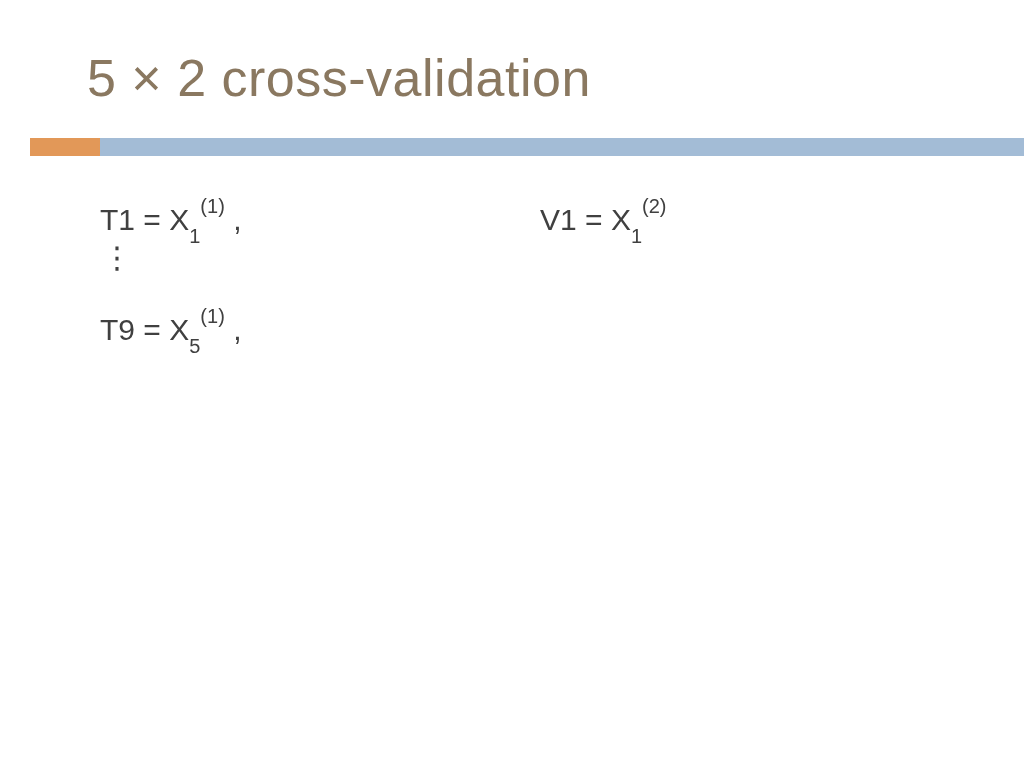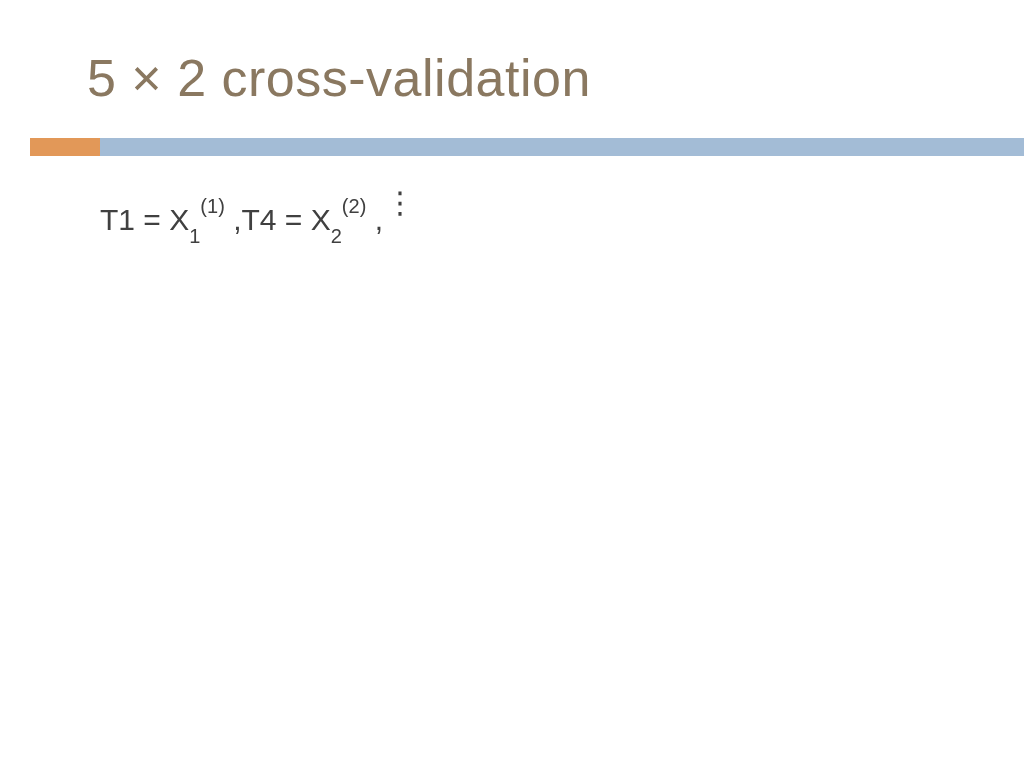--- a/index.html
+++ b/index.html
@@ -47,20 +47,21 @@
   .content {
     position: absolute;
     top: 185px;
     left: 100px;
     right: 60px;
     display: flex;
     flex-direction: row;
   }
   .col {
     display: flex;
+    flex-direction: column;
   }
   .col-left { width: 440px; }
   .col-right { width: 380px; }
   .row {
     font-size: 30px;
     color: #404040;
     height: 55px;
     line-height: 55px;
     white-space: nowrap;
   }
@@ -97,24 +98,27 @@
   <div class="bar">
     <div class="orange"></div>
   </div>
 
   <div class="content">
 
     <div class="col col-left">
       <div class="row">
         <span>T1</span> = <span>X</span><span class="sub">1</span><span class="sup">(1)</span><span>  ,</span>
       </div>
+      <div class="vdots">⋮</div>
       <div class="row">
-        <span>T4</span> = <span>X</span><span class="sub">2</span><span class="sup">(2)</span><span> ,</span>
+        <span>T9</span> = <span>X</span><span class="sub">5</span><span class="sup">(1)</span><span> ,</span>
       </div>
-      <div class="vdots">⋮</div>
     </div>
 
     <div class="col col-right">
+      <div class="row">
+        <span>V1</span> = <span>X</span><span class="sub">1</span><span class="sup">(2)</span><span></span>
+      </div>
       <div class="empty"></div>
     </div>
 
   </div>
 </div>
 
 </body></html>

